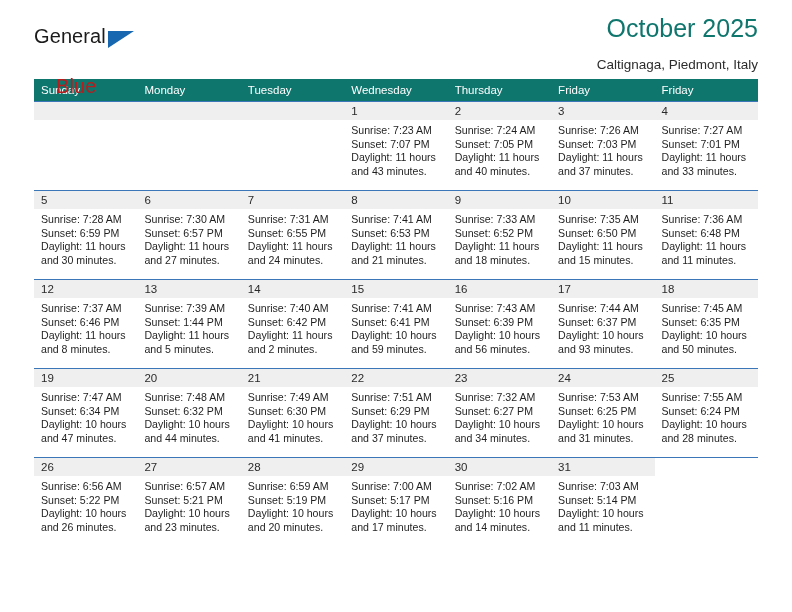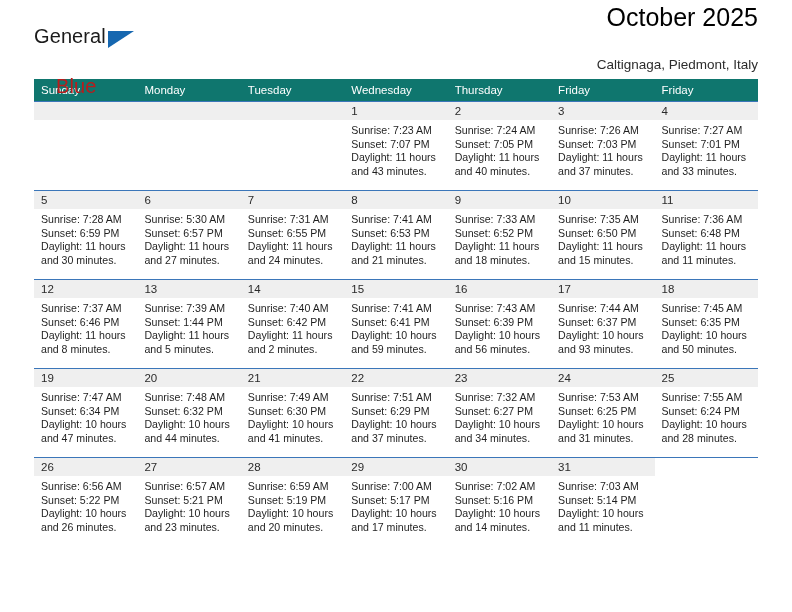--- a/index.html
+++ b/index.html
@@ -66,28 +66,28 @@
     border-bottom: 17px solid transparent;
   }
 
   .title-block {
     text-align: right;
     padding-top: 0px;
   }
   .cal-title {
     font-size: 25px;
     font-weight: normal;
-    color: #000000;
+    color: #0f766e;
     line-height: 1.1;
     margin: 0;
   }
   .cal-subtitle {
     font-size: 13.5px;
     color: #2c2c2c;
-    margin-top: 26px;
+    margin-top: 15px;
   }
 
   
   .calendar {
     margin-top: 7px;
     width: 724px;
     border-collapse: collapse;
     table-layout: fixed;
   }
   .calendar th {
@@ -222,21 +222,21 @@
             <div class="info">
               <div>Sunrise: 7:28 AM</div>
               <div>Sunset: 6:59 PM</div>
               <div>Daylight: 11 hours</div>
               <div>and 30 minutes.</div>
             </div>
           </td>
           <td>
             <span class="daynum">6</span>
             <div class="info">
-              <div>Sunrise: 5:30 AM</div>
+              <div>Sunrise: 7:30 AM</div>
               <div>Sunset: 6:57 PM</div>
               <div>Daylight: 11 hours</div>
               <div>and 27 minutes.</div>
             </div>
           </td>
           <td>
             <span class="daynum">7</span>
             <div class="info">
               <div>Sunrise: 7:31 AM</div>
               <div>Sunset: 6:55 PM</div>

